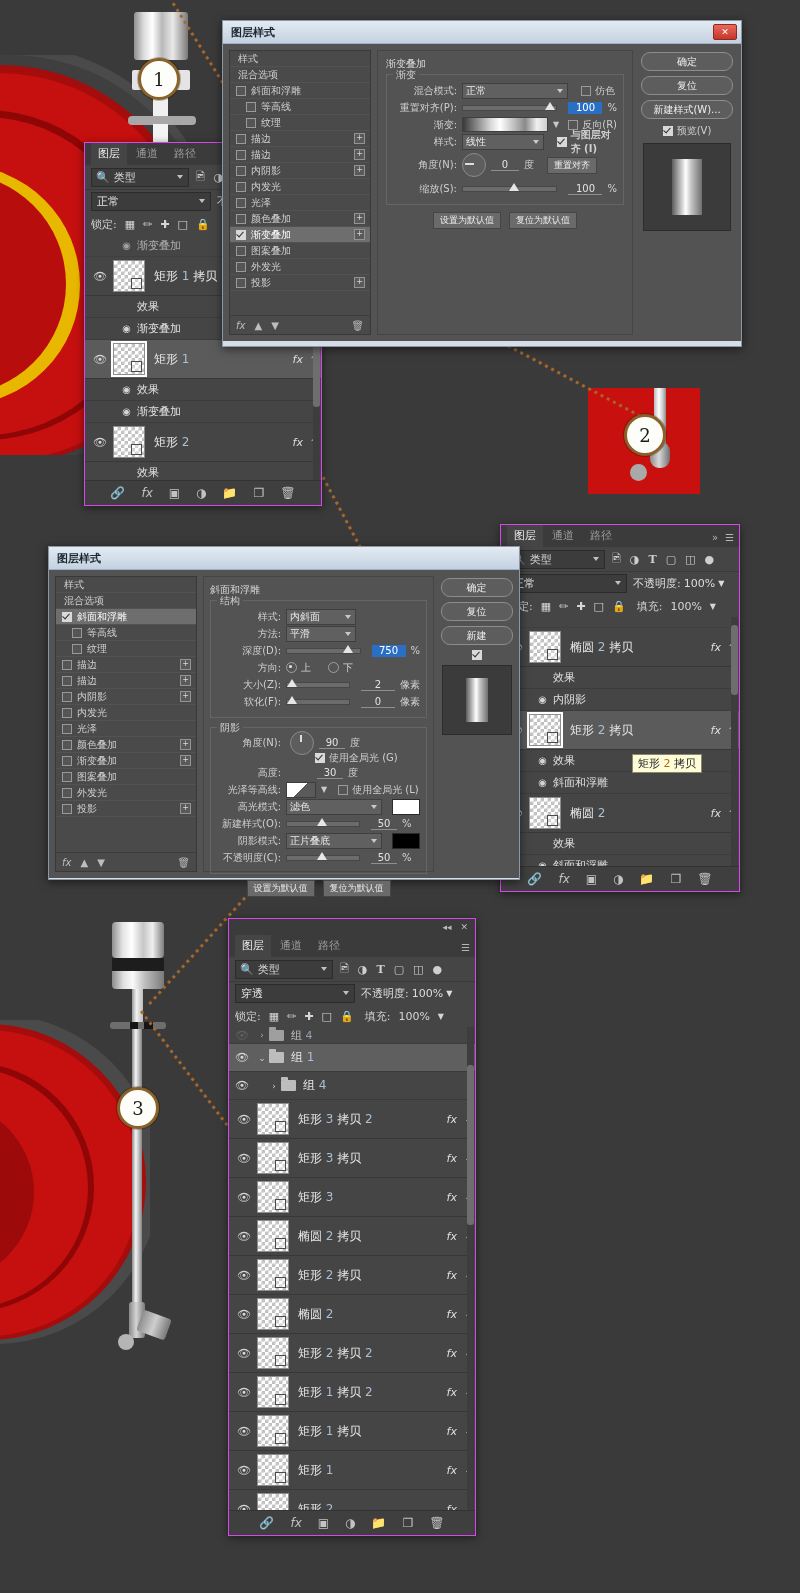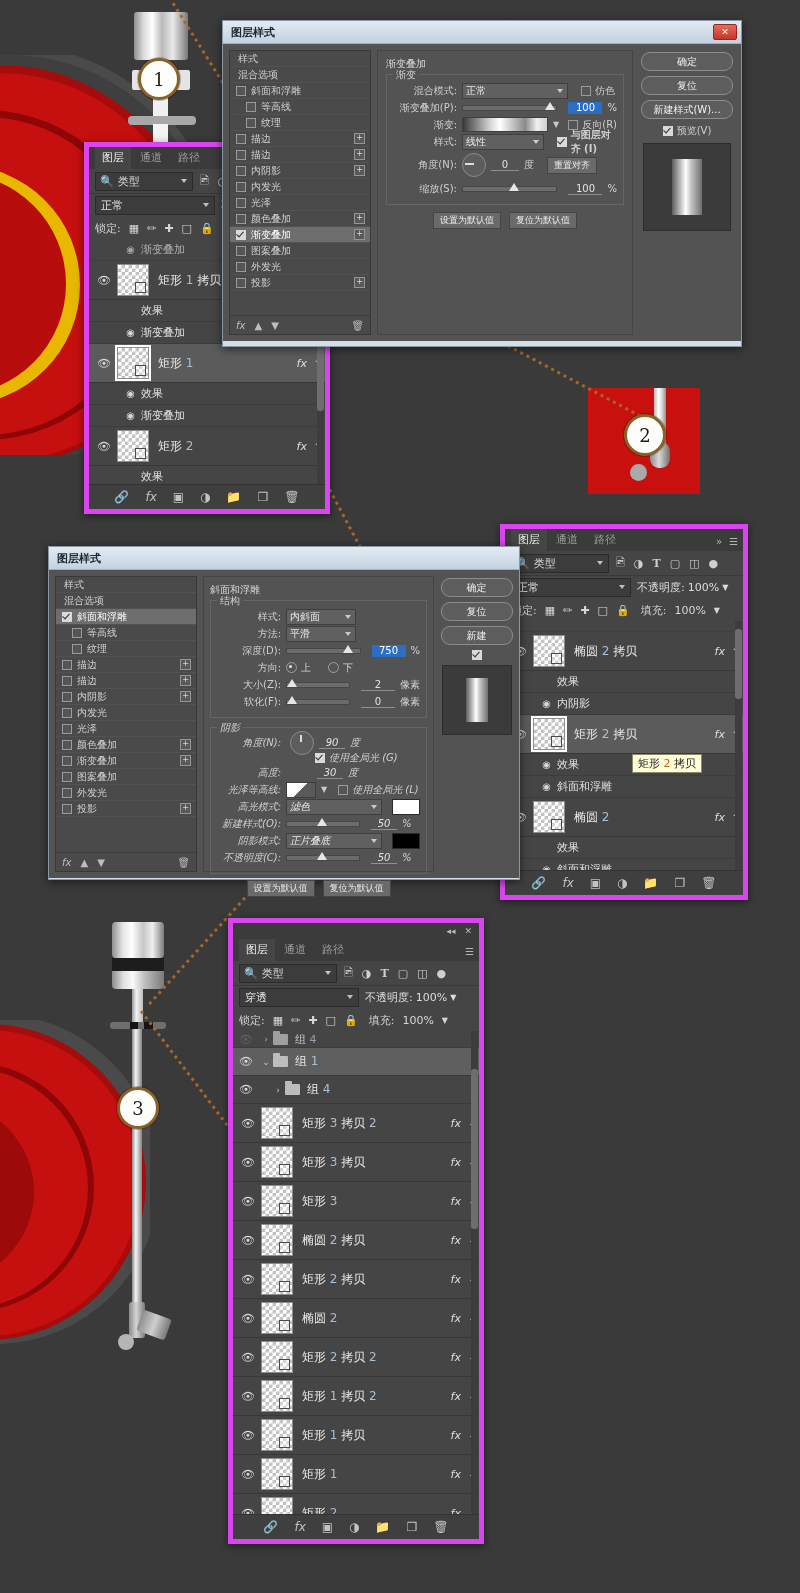--- a/index.html
+++ b/index.html
@@ -79,21 +79,21 @@
   .contourbox{width:28px;height:14px;border:1px solid #3d3d3d;background:linear-gradient(135deg,#fff 50%,#5a5a5a 50%);}
 
   .rightcol{width:96px;display:flex;flex-direction:column;gap:5px;align-items:center;padding-top:2px;}
   .pillbtn{width:90px;height:17px;border-radius:9px;background:#5d5d5d;border:1px solid #8d8d8d;
      font-size:10px;color:#efefef;display:flex;align-items:center;justify-content:center;}
   .prevbox{width:86px;height:86px;background:#3b3b3b;border:1px solid #2c2c2c;
      display:flex;align-items:center;justify-content:center;}
   .prevchip{width:30px;height:56px;background:linear-gradient(90deg,#5d5d5d,#bdbdbd 28%,#ffffff 46%,#c8c8c8 62%,#6f6f6f 100%);}
 
   
-  .lpanel{position:absolute;background:#454545;border:5px solid #d946ef;
+  .lpanel{position:absolute;background:#454545;border:1px solid #d946ef;
      box-shadow:0 2px 8px rgba(0,0,0,.5);display:flex;flex-direction:column;z-index:20;}
   .lp-tabs{height:22px;background:#3b3b3b;display:flex;align-items:flex-end;padding-left:6px;gap:2px;position:relative;}
   .lp-tab{padding:3px 7px 4px;font-size:11px;color:#9b9b9b;}
   .lp-tab.act{background:#454545;color:#eee;}
   .lp-tabs .right{position:absolute;right:5px;bottom:4px;display:flex;gap:7px;color:#b5b5b5;font-size:10px;}
   .lp-filter{height:24px;display:flex;align-items:center;gap:7px;padding:0 6px;border-bottom:1px solid #3a3a3a;}
   .fsel{width:88px;height:17px;background:#3c3c3c;border:1px solid #2b2b2b;display:flex;
      align-items:center;gap:4px;padding:0 4px;font-size:11px;color:#dcdcdc;position:relative;}
   .fsel:after{content:"";position:absolute;right:5px;top:6px;border-left:3px solid transparent;
      border-right:3px solid transparent;border-top:4px solid #c0c0c0;}
@@ -401,21 +401,21 @@
           <span class="sel2" style="width:98px;">
               <span>正常</span>
             </span>
           <span class="ckrow" style="margin-left:8px;">
             <span class="cbx"></span>
             <span>仿色</span>
           </span>
         </div>
 
         <div class="frow">
-          <span class="lab">渐变叠加(P):</span>
+          <span class="lab">重置对齐(P):</span>
           <span class="trackbar" style="max-width:94px;">
               <i class="thumb" style="left:82px;"></i>
             </span>
           <span class="numf hl" style="margin-left:6px;"><span>100</span></span>
           <span>%</span>
         </div>
 
         <div class="frow">
           <span class="lab">渐变:</span>
           <span class="gradswatch" style="max-width:94px;"></span>
@@ -618,21 +618,21 @@
         <div class="frow">
           <span class="lab">软化(F):</span>
           <span class="trackbar" style="max-width:74px;">
               <i class="thumb" style="left:0px;"></i>
             </span>
           <span class="numf" style="margin-left:6px;"><span>0</span></span>
           <span>像素</span>
         </div>
       </div>
 
-      <div class="fset" style="margin-bottom:6px;font-style:italic;">
+      <div class="fset" style="margin-bottom:6px;">
         <span class="leg">阴影</span>
         <div style="display:flex;">
           <div style="flex:none;width:100%;">
             <div class="frow" style="height:16px;">
               <span class="lab">角度(N):</span>
               <span class="dial" style="margin-left:4px;">
                   <i class="nd" style="left:9px;top:3px;width:2px;height:7px;"></i>
                 </span>
               <span class="numf" style="min-width:26px;"><span>90</span></span>
               <span>度</span>

